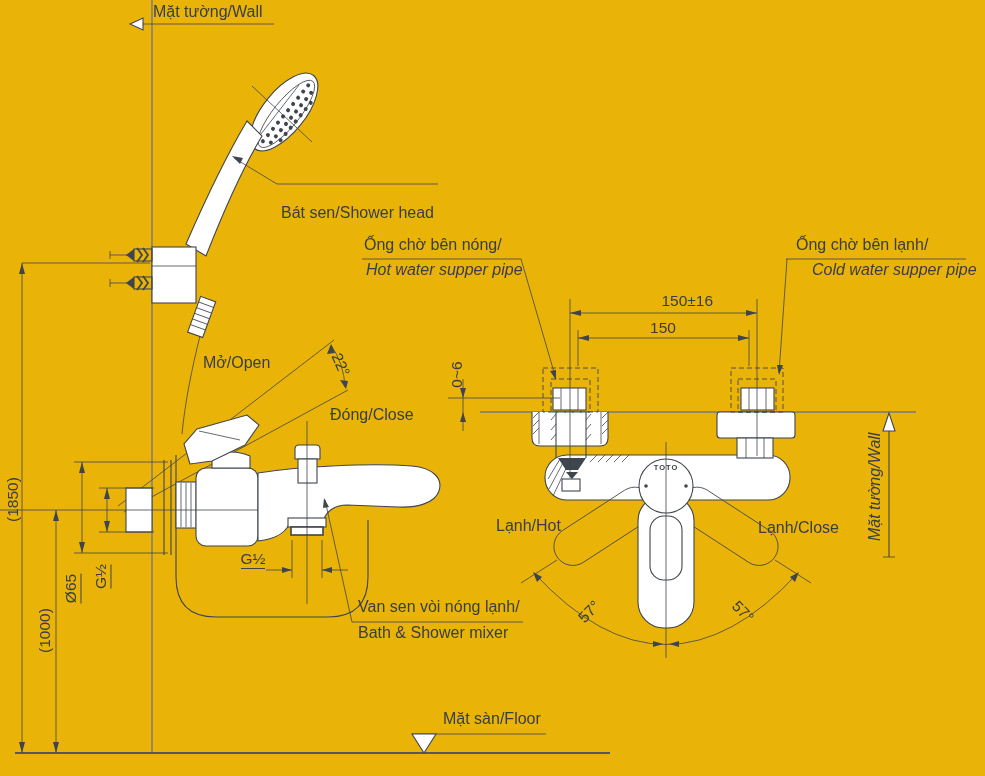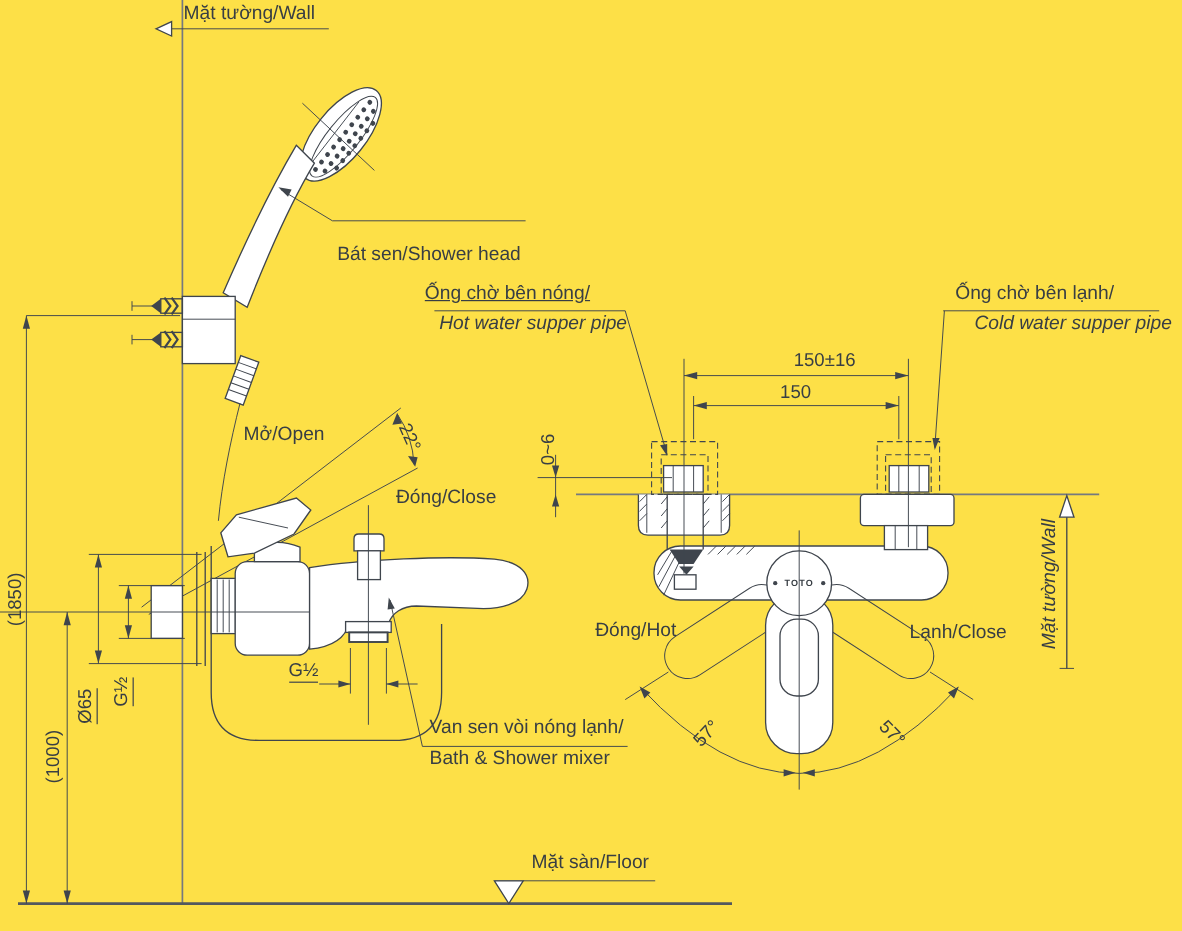--- a/index.html
+++ b/index.html
@@ -1,16 +1,16 @@
 <!DOCTYPE html>
 <html><head>
 <meta charset="utf-8">
 <style>
   html,body{margin:0;padding:0;background:#fff;}
-  #stage{position:relative;width:985px;height:776px;background:#fde047;overflow:hidden;
+  #stage{position:relative;width:985px;height:776px;background:#eab308;overflow:hidden;
          font-family:"Liberation Sans","DejaVu Sans",sans-serif;color:#383e44;}
   svg{position:absolute;left:0;top:0;}
   .ln{stroke:#3f454d;fill:none;stroke-width:1.1;}
   .thin{stroke:#3f454d;fill:none;stroke-width:0.8;}
   .gy{stroke:#75797f;fill:none;stroke-width:1.4;}
   .wf{fill:#ffffff;stroke:#3f454d;stroke-width:1.1;}
   .dk{fill:#3f454d;stroke:none;}
   .dash{stroke:#3f454d;fill:none;stroke-width:0.9;stroke-dasharray:5 3;}
   .open-arrow{fill:#ffffff;stroke:#3f454d;stroke-width:1.1;}
   .lbl{position:absolute;font-size:16px;line-height:1.1;white-space:nowrap;}
@@ -284,21 +284,21 @@
   <g>
     <line class="ln" x1="889" y1="421" x2="889" y2="557"></line>
     <polygon class="open-arrow" points="889,413 883,431 895,431"></polygon>
     <line class="thin" x1="883" y1="557" x2="895" y2="557"></line>
   </g>
 </svg>
 
 <div class="lbl" style="left:153px;top:3px;">Mặt tường/Wall</div>
 <div class="lbl" style="left:281px;top:163px;margin-top:41px;">Bát sen/Shower head</div>
 
-<div class="lbl" style="left:354px;top:236px;text-decoration:underline;">Ống chờ bên nóng/</div>
+<div class="lbl" style="left:364px;top:236px;">Ống chờ bên nóng/</div>
 <div class="lbl it" style="left:366px;top:261px;">Hot water supper pipe</div>
 <div class="lbl" style="left:796px;top:236px;">Ống chờ bên lạnh/</div>
 <div class="lbl it" style="left:812px;top:261px;font-style:italic;">Cold water supper pipe</div>
 
 <div class="lbl" style="left:203px;top:354px;">Mở/Open</div>
 <div class="lbl" style="left:330px;top:406px;">Đóng/Close</div>
 <div class="lbl sm ctr rot66" style="left:321px;top:356px;width:40px;">22°</div>
 
 <div class="lbl sm ctr" style="left:613px;top:292px;width:100px;text-align:right;">150±16</div>
 <div class="lbl sm ctr" style="left:628px;top:319px;width:70px;">150</div>
@@ -306,22 +306,22 @@
 
 <div class="lbl sm ctr rot-90" style="left:-27px;top:491px;width:80px;">(1850)</div>
 <div class="lbl sm ctr rot-90" style="left:5px;top:622px;width:80px;">(1000)</div>
 <div class="lbl sm ctr rot-90" style="left:47px;top:579px;width:50px;"><span class="uline">Ø65</span></div>
 <div class="lbl sm ctr rot-90" style="left:77px;top:567px;width:50px;"><span class="uline">G½</span></div>
 <div class="lbl sm ctr" style="left:228px;top:550px;width:50px;"><span class="uline">G½</span></div>
 
 <div class="lbl" style="left:358px;top:598px;">Van sen vòi nóng lạnh/</div>
 <div class="lbl" style="left:358px;top:624px;">Bath &amp; Shower mixer</div>
 
-<div class="lbl" style="left:496px;top:517px;">Đóng/Hot</div>
+<div class="lbl" style="left:496px;top:517px;">Lạnh/Hot</div>
 <div class="lbl" style="left:758px;top:519px;">Lạnh/Close</div>
 <div class="lbl sm ctr rotL57" style="left:564px;top:603px;width:50px;">57°</div>
 <div class="lbl sm ctr rotR57" style="left:718px;top:603px;width:50px;">57°</div>
 
 <div class="lbl it ctr rot-90" style="left:810px;top:478px;width:130px;">Mặt tường/Wall</div>
 <div class="lbl" style="left:443px;top:710px;">Mặt sàn/Floor</div>
-<div class="lbl ctr brand" style="left:646px;top:482px;width:40px;text-align:center;">TOTO</div>
+<div class="lbl ctr brand" style="left:646px;top:464px;width:40px;text-align:center;">TOTO</div>
 
 </div>
 
 </body></html>

